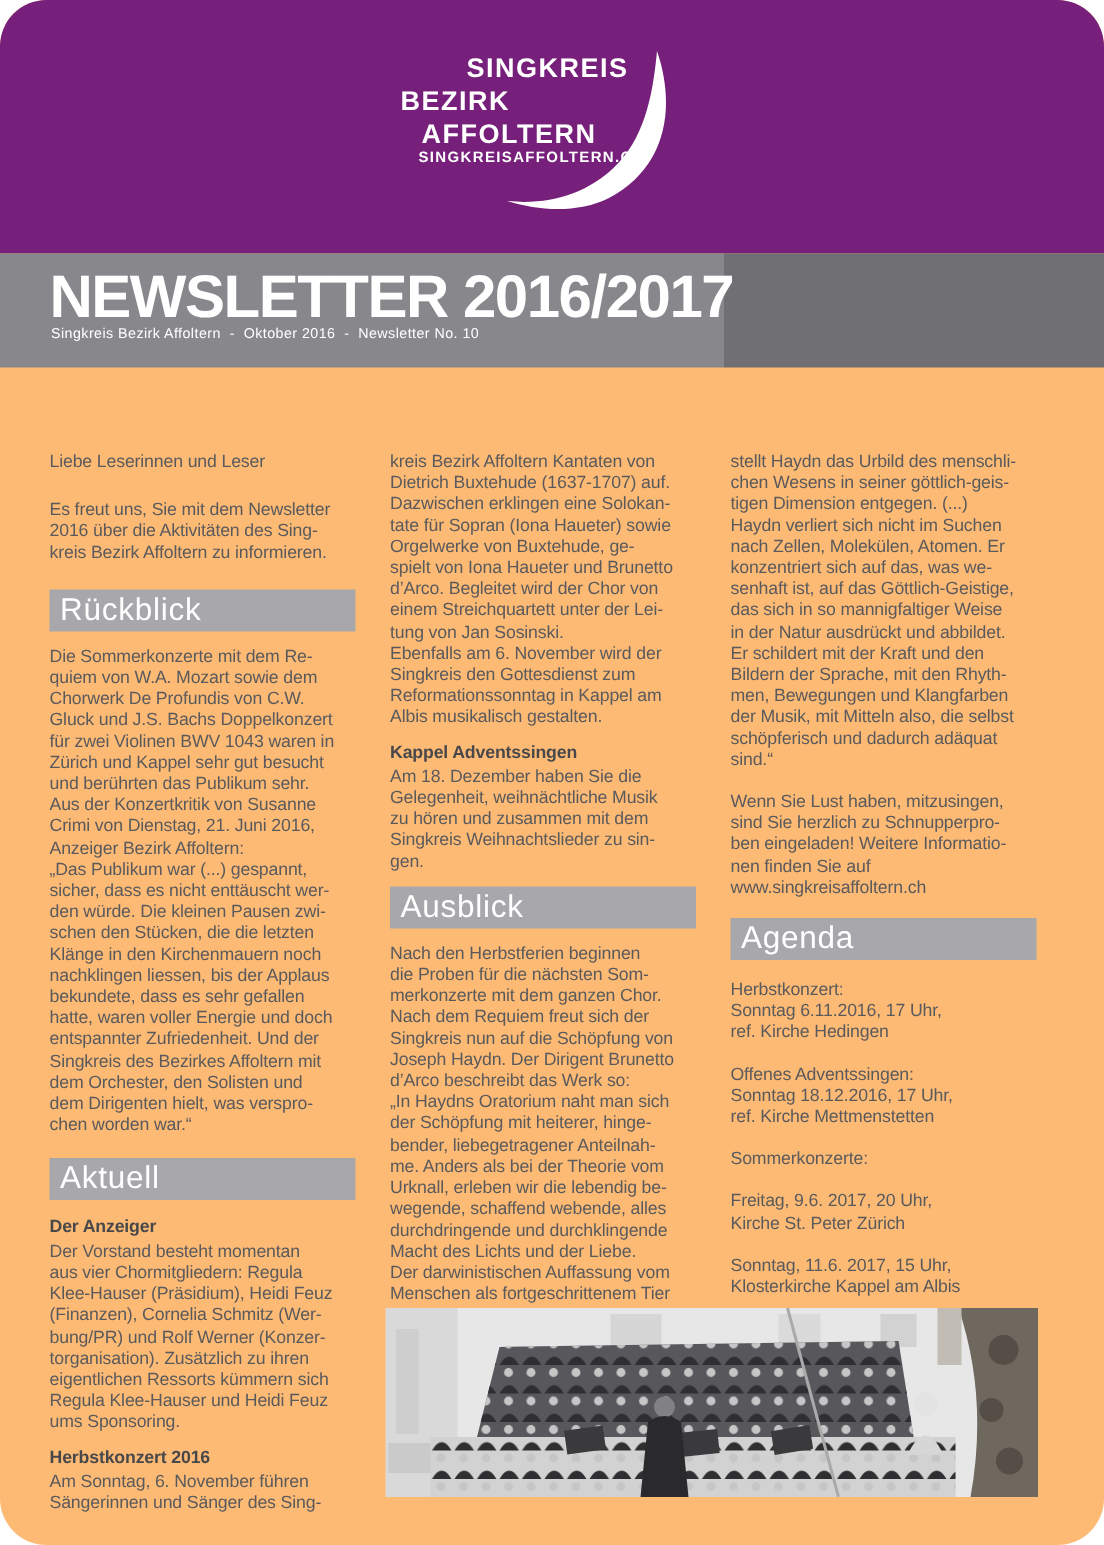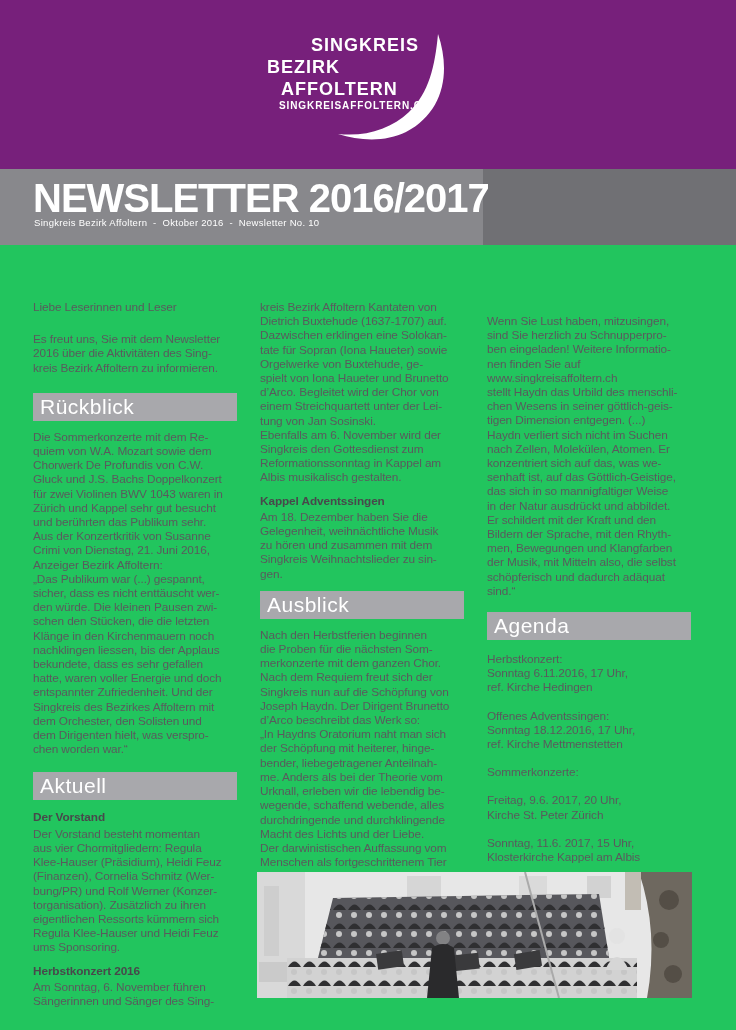--- a/index.html
+++ b/index.html
@@ -1,18 +1,18 @@
 <!DOCTYPE html>
 <html><head>
 <meta charset="utf-8">
 <style>
   html,body{margin:0;padding:0;background:#ffffff;}
   .page{
-    position:relative;width:736px;height:1030px;background:#22c55e;
-    overflow:hidden;font-family:"Liberation Sans",sans-serif;
+    position:relative;width:736px;height:1030px;background:#fdba74;
+    overflow:hidden;font-family:"Liberation Sans",sans-serif;border-radius:31px;
   }
   
   .header{position:absolute;left:0;top:0;width:736px;height:169px;background:#77207B;}
   .logo{position:absolute;left:265px;top:34px;color:#ffffff;font-weight:bold;}
   .logo-big{font-size:18px;line-height:22px;letter-spacing:1px;white-space:pre;}
   .indent1{margin-left:46px;}
   .indent2{margin-left:2px;}
   .indent3{margin-left:16px;}
   .logo-url{margin-left:14px;font-size:10px;letter-spacing:0.9px;line-height:11px;white-space:pre;}
   .swoosh{position:absolute;left:320px;top:28px;width:130px;height:118px;}
@@ -96,21 +96,21 @@
 Klänge in den Kirchenmauern noch
 nachklingen liessen, bis der Applaus
 bekundete, dass es sehr gefallen
 hatte, waren voller Energie und doch
 entspannter Zufriedenheit. Und der
 Singkreis des Bezirkes Affoltern mit
 dem Orchester, den Solisten und
 dem Dirigenten hielt, was verspro-
 chen worden war.“</p>
     <div class="heading-box mt16">Aktuell</div>
-    <p class="subhead mt10 mb2">Der Vorstand</p>
+    <p class="subhead mt10 mb2">Der Anzeiger</p>
     <p class="para pre">Der Vorstand besteht momentan
 aus vier Chormitgliedern: Regula
 Klee-Hauser (Präsidium), Heidi Feuz
 (Finanzen), Cornelia Schmitz (Wer-
 bung/PR) und Rolf Werner (Konzer-
 torganisation). Zusätzlich zu ihren
 eigentlichen Ressorts kümmern sich
 Regula Klee-Hauser und Heidi Feuz
 ums Sponsoring.</p>
     <p class="subhead mt9 mb2">Herbstkonzert 2016</p>
@@ -152,40 +152,40 @@
 me. Anders als bei der Theorie vom
 Urknall, erleben wir die lebendig be-
 wegende, schaffend webende, alles
 durchdringende und durchklingende
 Macht des Lichts und der Liebe.
 Der darwinistischen Auffassung vom
 Menschen als fortgeschrittenem Tier</p>
   </div>
 
   <div class="col" id="col3">
-    <p class="para pre mt14">Wenn Sie Lust haben, mitzusingen,
-sind Sie herzlich zu Schnupperpro-
-ben eingeladen! Weitere Informatio-
-nen finden Sie auf
-www.singkreisaffoltern.ch</p>
     <p class="para pre">stellt Haydn das Urbild des menschli-
 chen Wesens in seiner göttlich-geis-
 tigen Dimension entgegen. (...)
 Haydn verliert sich nicht im Suchen
 nach Zellen, Molekülen, Atomen. Er
 konzentriert sich auf das, was we-
 senhaft ist, auf das Göttlich-Geistige,
 das sich in so mannigfaltiger Weise
 in der Natur ausdrückt und abbildet.
 Er schildert mit der Kraft und den
 Bildern der Sprache, mit den Rhyth-
 men, Bewegungen und Klangfarben
 der Musik, mit Mitteln also, die selbst
 schöpferisch und dadurch adäquat
 sind.“</p>
+    <p class="para pre mt14">Wenn Sie Lust haben, mitzusingen,
+sind Sie herzlich zu Schnupperpro-
+ben eingeladen! Weitere Informatio-
+nen finden Sie auf
+www.singkreisaffoltern.ch</p>
     <div class="heading-box mt14">Agenda</div>
     <p class="para pre mt12">Herbstkonzert:
 Sonntag 6.11.2016, 17 Uhr,
 ref. Kirche Hedingen</p>
     <p class="para pre mt14">Offenes Adventssingen:
 Sonntag 18.12.2016, 17 Uhr,
 ref. Kirche Mettmenstetten</p>
     <p class="para pre mt14">Sommerkonzerte:</p>
     <p class="para pre mt14">Freitag, 9.6. 2017, 20 Uhr,
 Kirche St. Peter Zürich</p>

